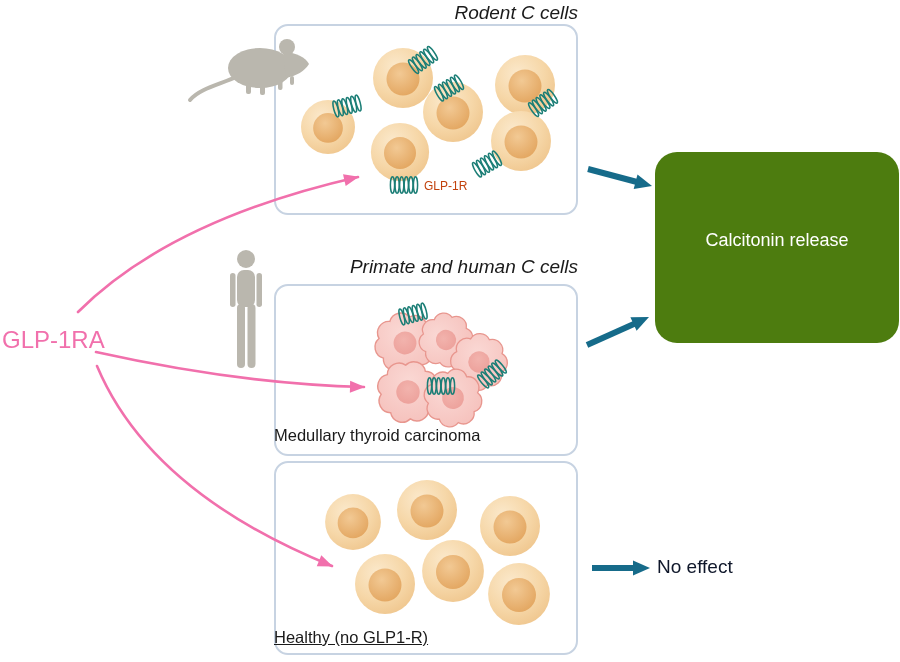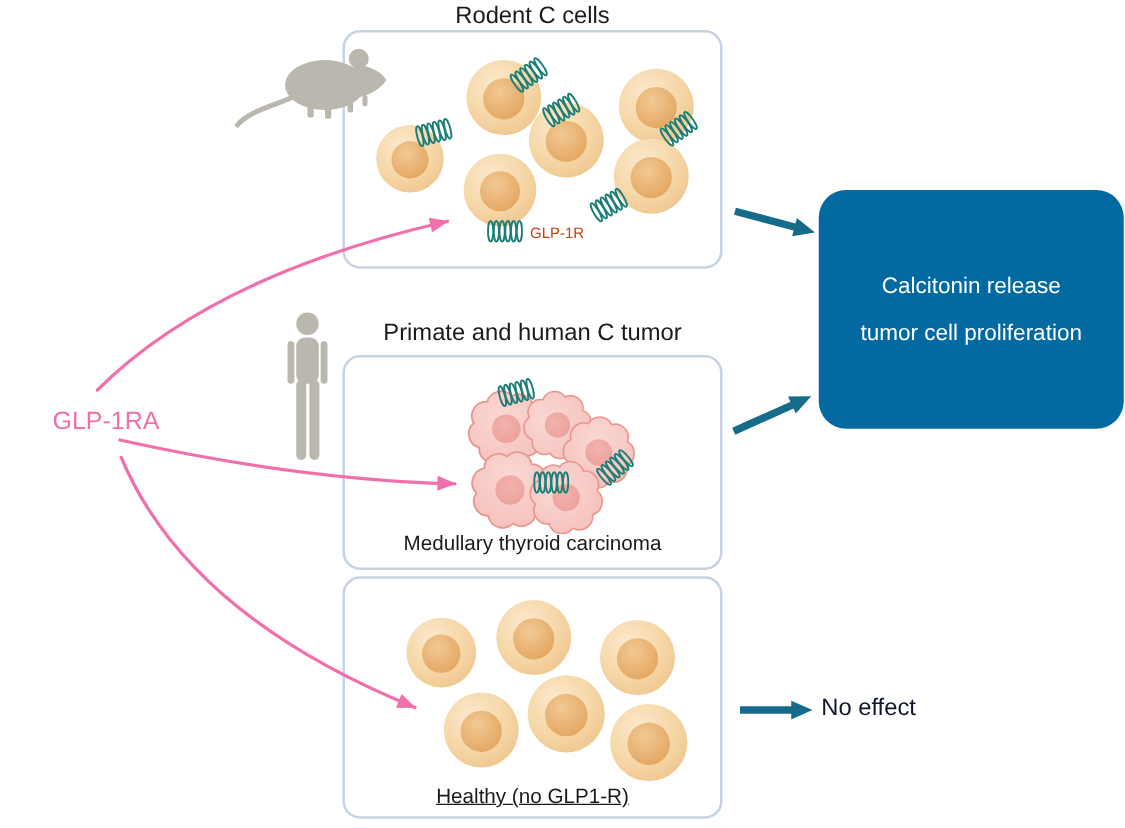--- a/index.html
+++ b/index.html
@@ -9,32 +9,32 @@
   }
   .panel {
     position:absolute; box-sizing:border-box; background:#ffffff;
     border:2px solid #C7D3E2; border-radius:14px;
   }
   .panel-rodent  { left:274px; top:24px;  width:304px; height:191px; }
   .panel-primate { left:274px; top:284px; width:304px; height:172px; }
   .panel-healthy { left:274px; top:461px; width:304px; height:194px; }
   .gfx { position:absolute; left:0; top:0; pointer-events:none; }
   .lbl { position:absolute; color:#1A1A1A; }
-  .title { width:304px; text-align:center; font-size:19px; }
+  .title { width:304px; text-align:right; font-size:19px;font-style:italic; }
   .title-rodent  { left:274px; top:2px; }
   .title-primate { left:274px; top:256px; }
-  .caption { width:304px; text-align:center; font-size:16.5px; }
+  .caption { width:304px; text-align:left; font-size:16.5px; }
   .caption-mtc     { left:274px; top:426px; }
   .caption-healthy { left:274px; top:628px;text-decoration:underline; }
-  .glp1ra { left:2px; top:326px; font-size:20px; color:#F170AC;margin-left:40px; }
+  .glp1ra { left:2px; top:326px; font-size:24px; color:#F170AC; }
   .glp1r  { left:424px; top:179px; font-size:12px; color:#c2410c; }
   .no-effect { left:657px; top:556px; font-size:19px; color:#0f172a; }
   .outcome-box {
     position:absolute; left:655px; top:152px; width:244px; height:191px;
-    box-sizing:border-box; background:#0369a1; border-radius:22px;
+    box-sizing:border-box; background:#4d7c0f; border-radius:22px;
     display:flex; flex-direction:column; align-items:center; justify-content:center;
     gap:15px; color:#ffffff; text-align:center; font-size:18px; line-height:23px;
   }
 </style>
 </head>
 <body>
 
 <div class="canvas">
 
   <div class="panel panel-rodent"></div>
@@ -189,27 +189,26 @@
         <polygon points="649,317 636.6,330.8 630.4,317.2"></polygon>
       </g>
       <g>
         <line x1="592" y1="568" x2="635" y2="568" stroke="#166B8A" stroke-width="6"></line>
         <polygon points="650,568 633,560.5 633,575.5"></polygon>
       </g>
     </g>
   </svg>
 
   <div class="lbl title title-rodent">Rodent C cells</div>
-  <div class="lbl title title-primate">Primate and human C tumor</div>
+  <div class="lbl title title-primate">Primate and human C cells</div>
   <div class="lbl caption caption-mtc">Medullary thyroid carcinoma</div>
   <div class="lbl caption caption-healthy">Healthy (no GLP1-R)</div>
   <div class="lbl glp1ra">GLP-1RA</div>
   <div class="lbl glp1r">GLP-1R</div>
   <div class="lbl no-effect">No effect</div>
 
   <div class="outcome-box">
     <div>Calcitonin release</div>
     <div>
-      <div>tumor cell proliferation</div>
     </div>
   </div>
 
 </div>
 
 </body></html>

